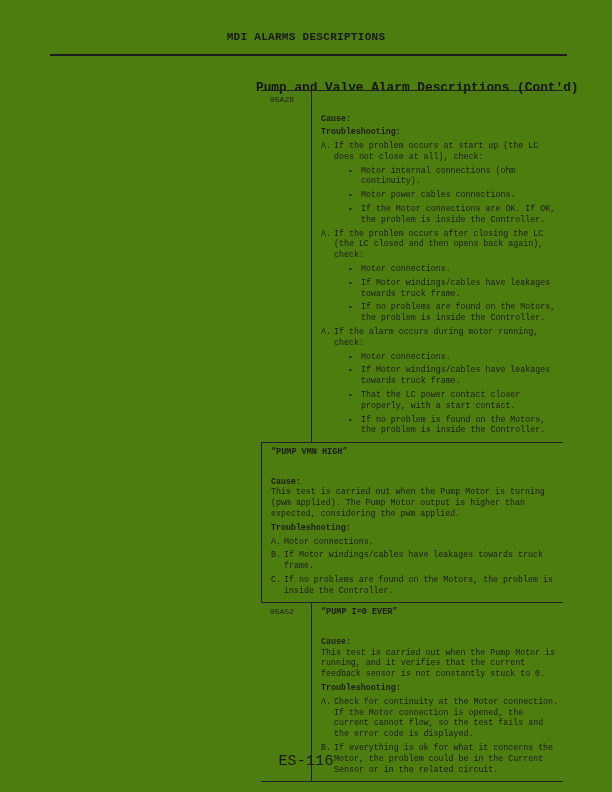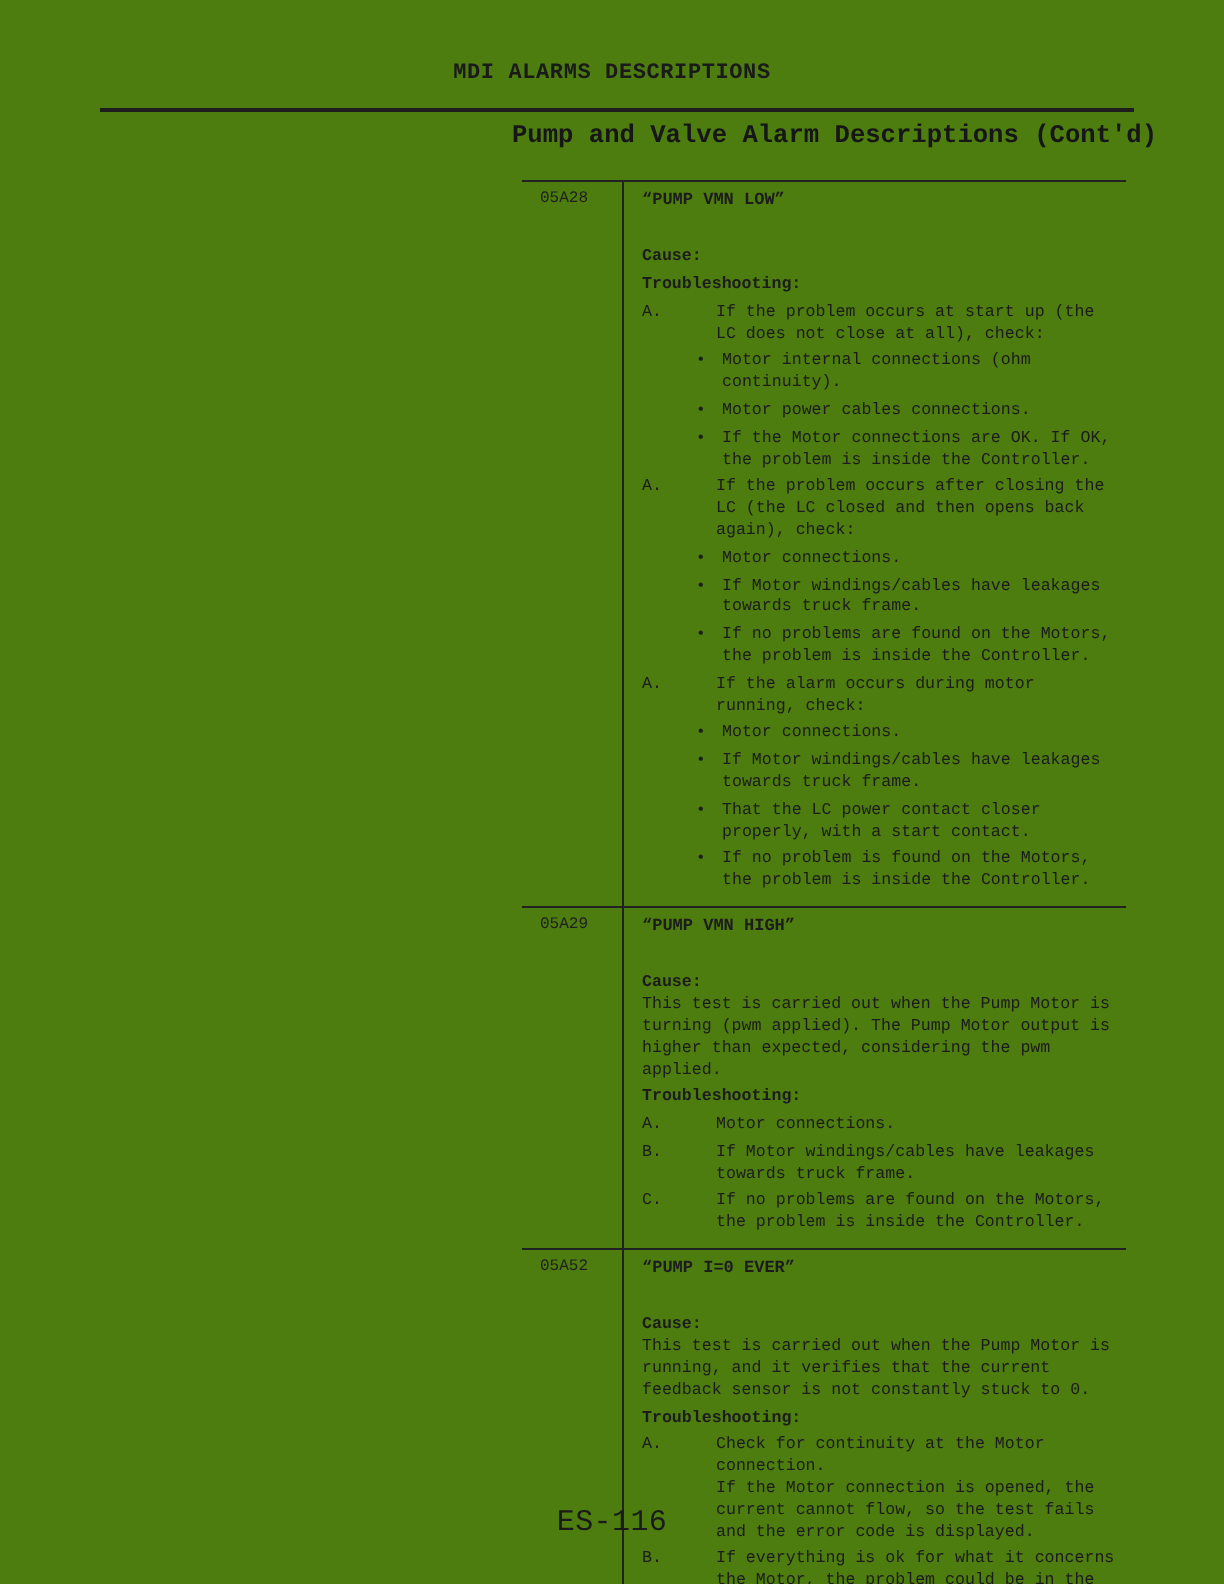--- a/index.html
+++ b/index.html
@@ -21,21 +21,21 @@
     letter-spacing: 0.3px;
     color: #1a1a1a;
   }
   .header-rule {
     position: absolute;
     top: 54px; left: 50px; width: 517px; height: 1.5px;
     background: #1e1e1e;
   }
   .section-title {
     position: absolute;
-    top: 60px; left: 256px;
+    top: 80px; left: 256px;
     font-size: 12.8px;
     font-weight: bold;
     color: #161616;
     white-space: nowrap;
   }
   .alarm-table {
     position: absolute;
     top: 90px; left: 261px; width: 302px;
     border-bottom: 1.2px solid #222222;
     font-size: 8.3px;
@@ -57,21 +57,21 @@
     flex: 1;
     border-left: 1.1px solid #222222;
     padding: 3.5px 4px 6px 9px;
   }
   .alarm-title { font-weight: bold; font-size: 8.5px; }
   .sec-label { font-weight: bold; margin-top: 19px; }
   .sec-label.troub { margin-top: 3px; }
   .para { margin: 0; }
   .item { display: flex; margin-top: 3px; }
   .item-label { flex: none; width: 13px; }
-  .item-text { flex: 1; white-space: pre-line; margin-left: 24px; }
+  .item-text { flex: 1; white-space: pre-line; }
   .bullet { display: flex; margin: 3px 0 0 27px; }
   .dot { flex: none; width: 13px; font-size: 8px; }
   .bullet-text { flex: 1; }
   .page-footer {
     position: absolute;
     top: 753px; left: 0; width: 612px;
     text-align: center;
     font-size: 15px;
     font-weight: 500;
     color: #1a1a1a;
@@ -83,21 +83,20 @@
 
 <div class="page">
   <div class="page-header-title">MDI ALARMS DESCRIPTIONS</div>
   <div class="header-rule"></div>
   <div class="section-title">Pump and Valve Alarm Descriptions (Cont'd)</div>
 
   <div class="alarm-table">
       <div class="t-row">
         <div class="code-cell">05A28</div>
         <div class="content-cell">
-          <div class="alarm-title">“PUMP VMN LOW”</div>
           <div class="sec-label">Cause:</div>
           <div class="sec-label troub">Troubleshooting:</div>
           <div class="item">
             <span class="item-label">A.</span>
             <span class="item-text">If the problem occurs at start up (the LC does not close at all), check:</span>
           </div>
           <div class="bullet">
             <span class="dot">•</span>
             <span class="bullet-text">Motor internal connections (ohm continuity).</span>
           </div>
@@ -141,21 +140,20 @@
             <span class="dot">•</span>
             <span class="bullet-text">That the LC power contact closer properly, with a start contact.</span>
           </div>
           <div class="bullet">
             <span class="dot">•</span>
             <span class="bullet-text">If no problem is found on the Motors, the problem is inside the Controller.</span>
           </div>
         </div>
       </div>
       <div class="t-row">
-        <div class="code-cell">05A29</div>
         <div class="content-cell">
           <div class="alarm-title">“PUMP VMN HIGH”</div>
           <div class="sec-label">Cause:</div>
           <div class="para">This test is carried out when the Pump Motor is turning (pwm applied). The Pump Motor output is higher than expected, considering the pwm applied.</div>
           <div class="sec-label troub">Troubleshooting:</div>
           <div class="item">
             <span class="item-label">A.</span>
             <span class="item-text">Motor connections.</span>
           </div>
           <div class="item">

